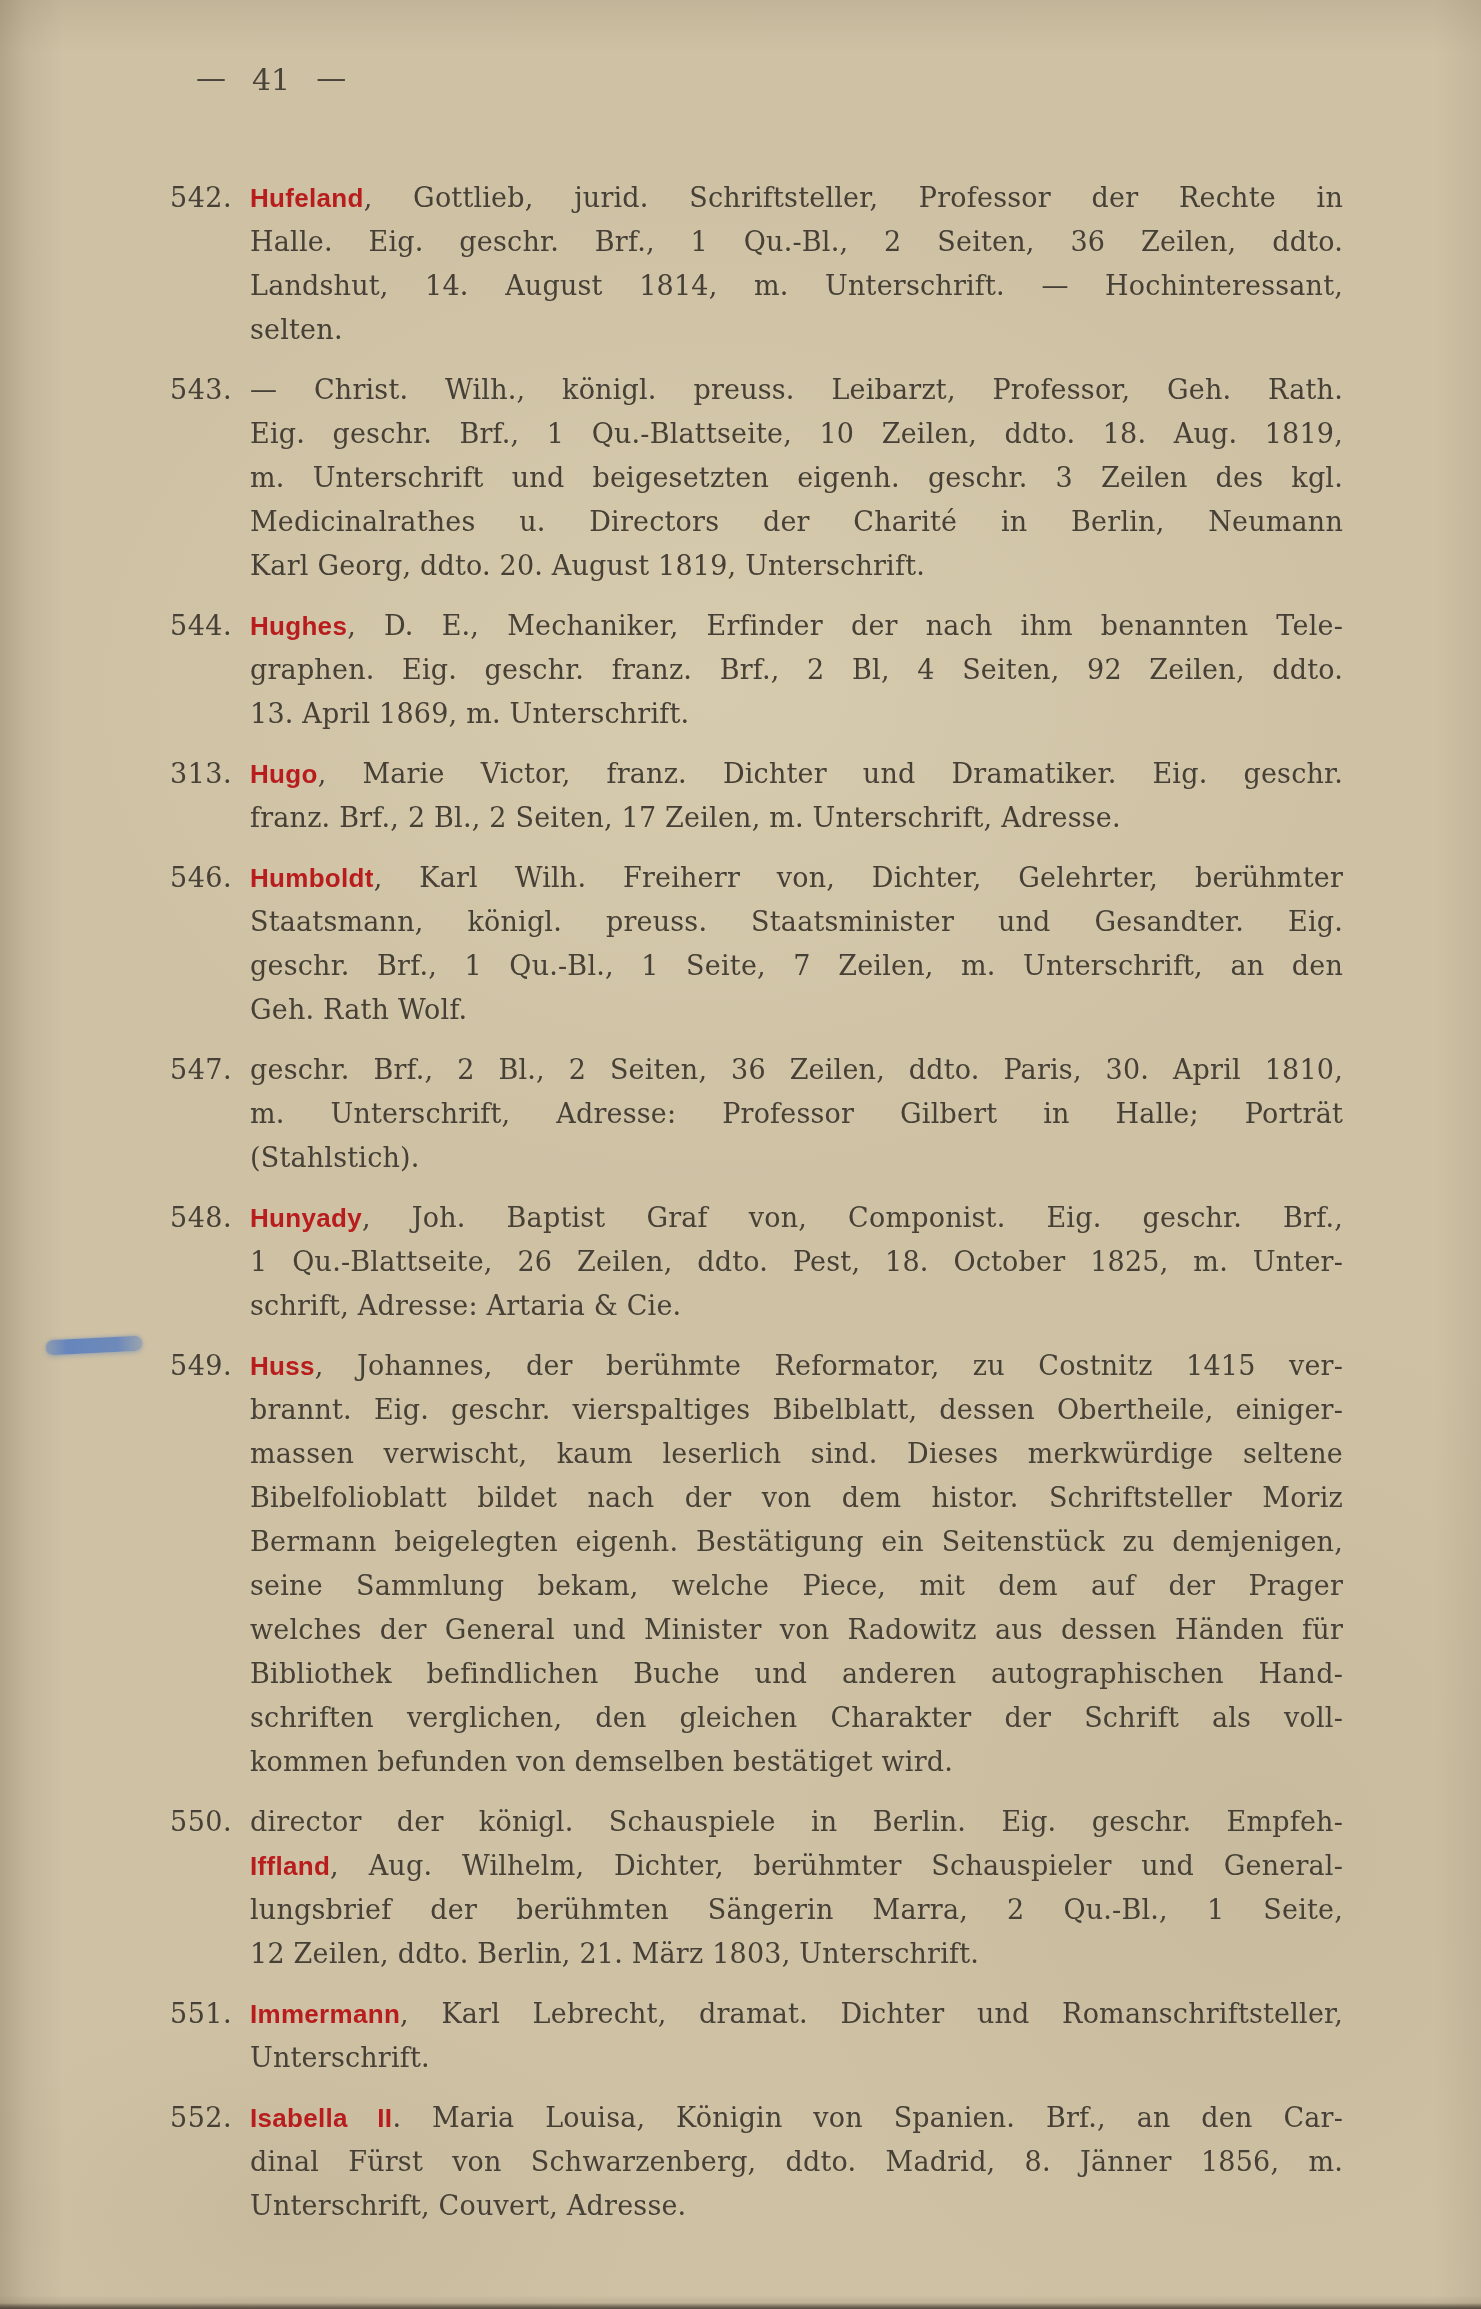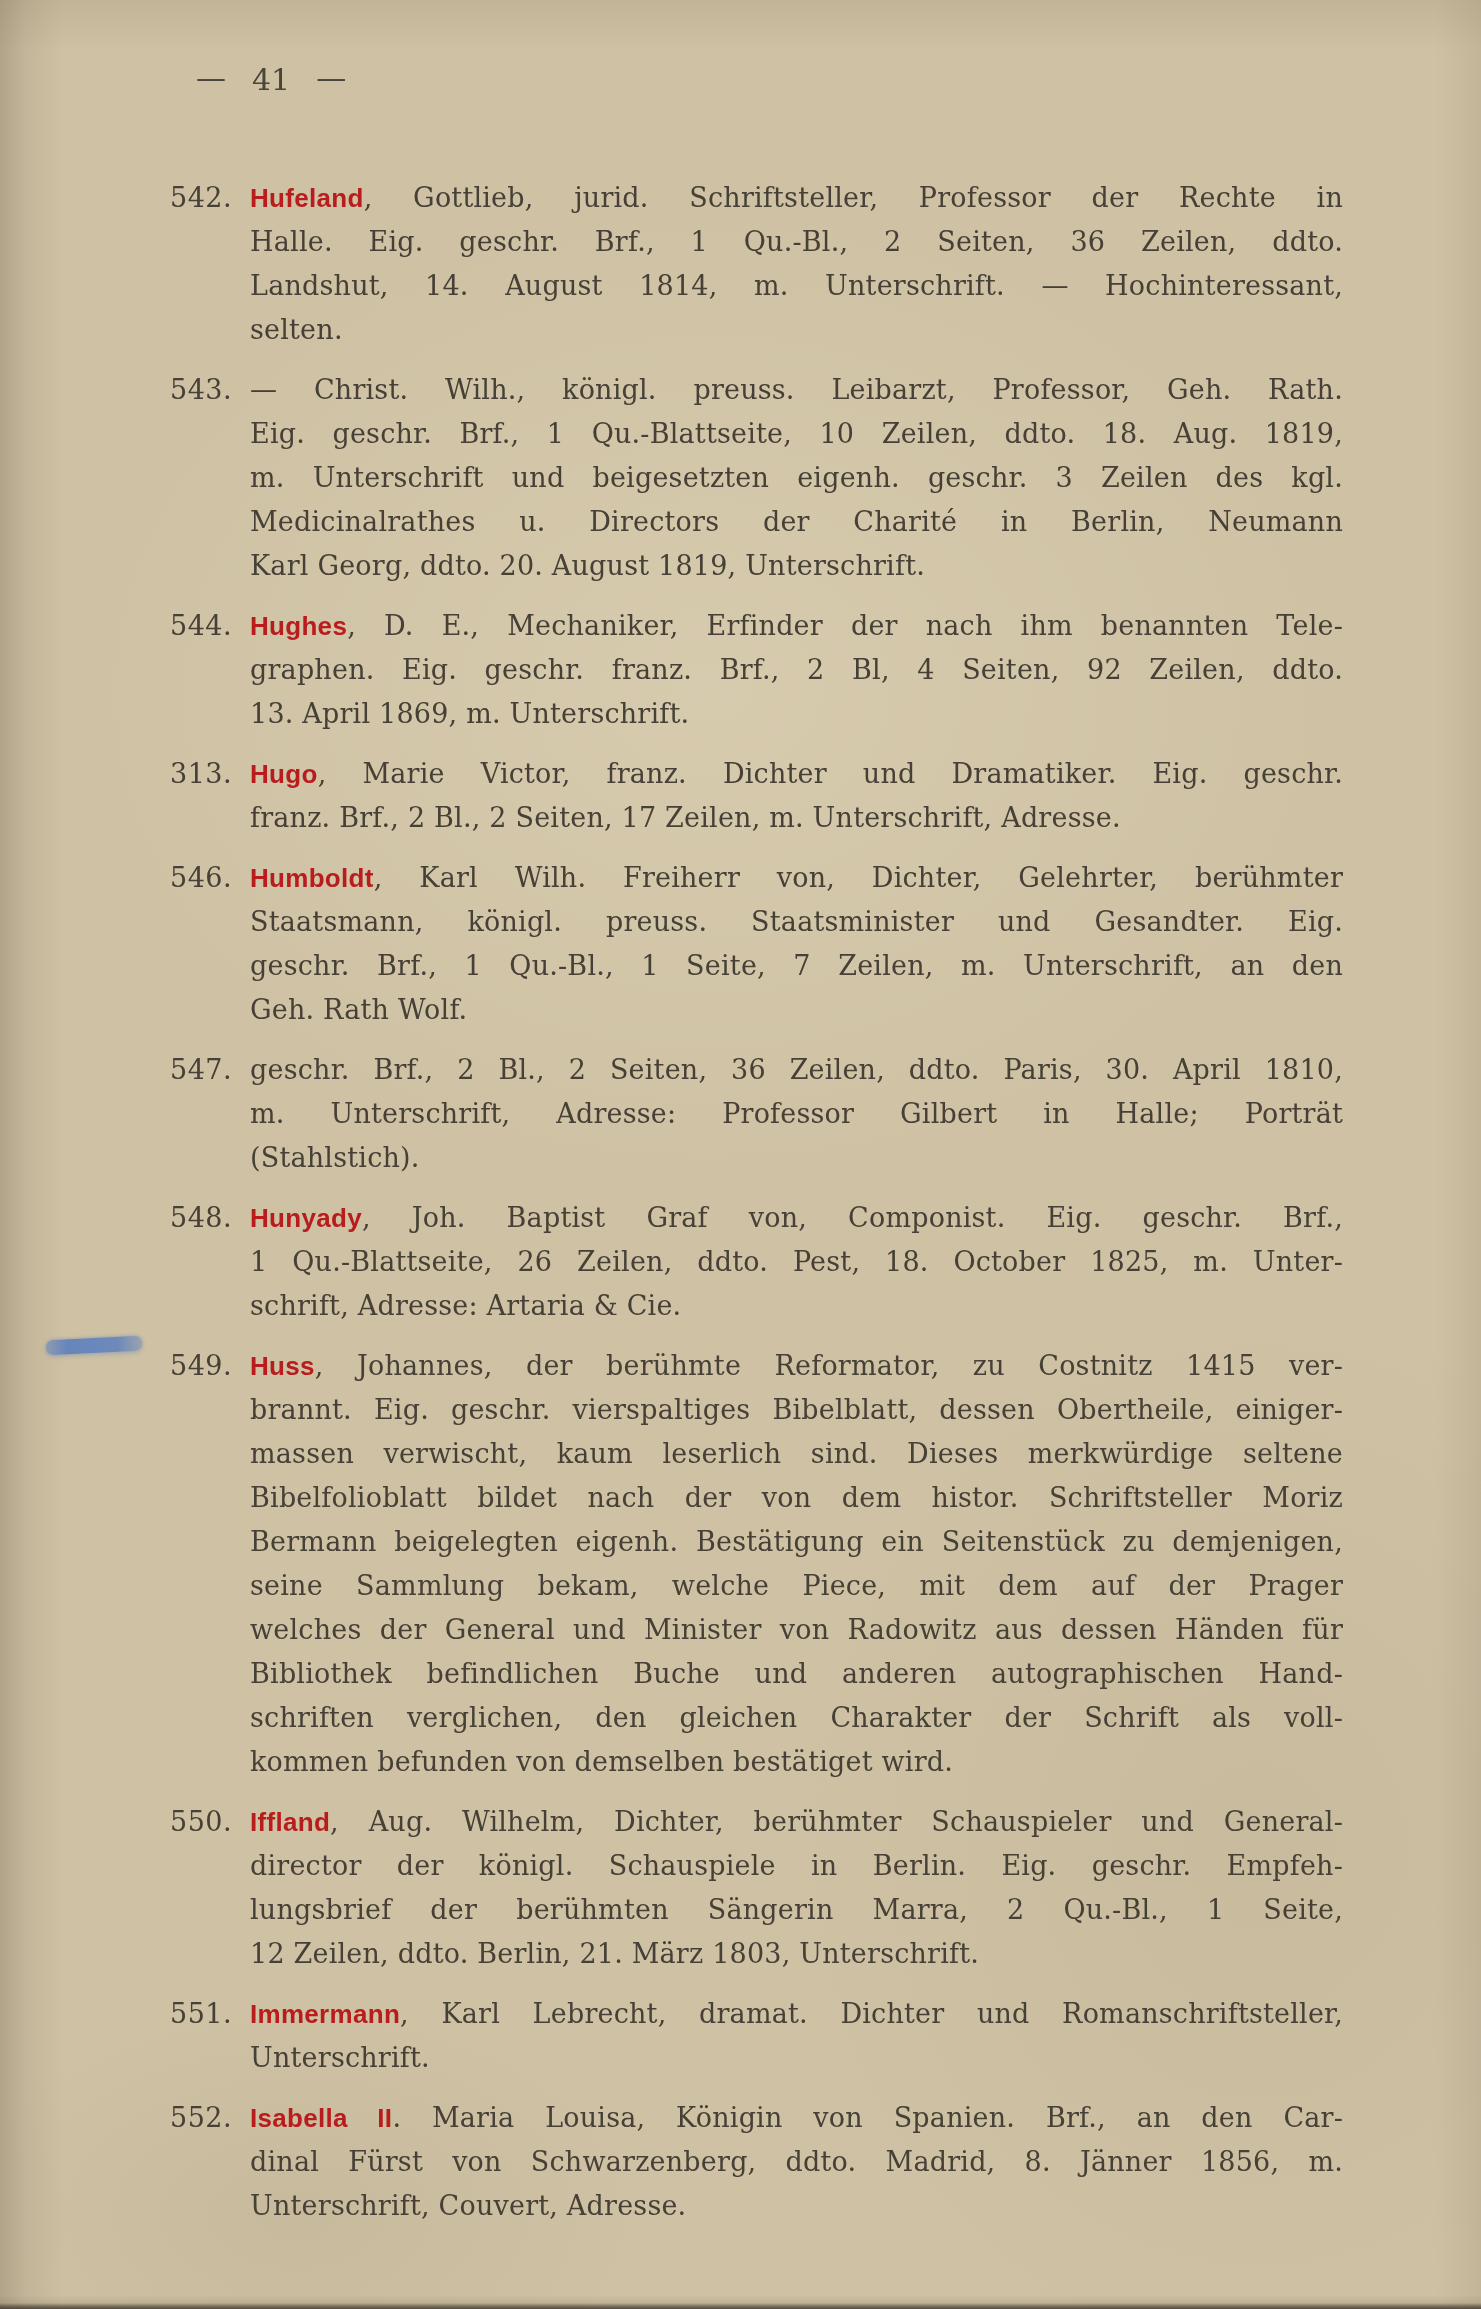--- a/index.html
+++ b/index.html
@@ -138,22 +138,22 @@
         <div class="line">seine Sammlung bekam, welche Piece, mit dem auf der Prager</div>
         <div class="line">welches der General und Minister von Radowitz aus dessen Händen für</div>
         <div class="line">Bibliothek befindlichen Buche und anderen autographischen Hand-</div>
         <div class="line">schriften verglichen, den gleichen Charakter der Schrift als voll-</div>
         <div class="line last">kommen befunden von demselben bestätiget wird.</div>
       </div>
     </div>
     <div class="entry">
       <div class="num">550.</div>
       <div class="body">
+        <div class="line">director der königl. Schauspiele in Berlin.  Eig. geschr. Empfeh-</div>
         <div class="line"><span class="headword">Iffland</span>, Aug. Wilhelm, Dichter, berühmter Schauspieler und General-</div>
-        <div class="line">director der königl. Schauspiele in Berlin.  Eig. geschr. Empfeh-</div>
         <div class="line">lungsbrief der berühmten Sängerin Marra, 2 Qu.-Bl., 1 Seite,</div>
         <div class="line last">12 Zeilen, ddto. Berlin, 21. März 1803, Unterschrift.</div>
       </div>
     </div>
     <div class="entry">
       <div class="num">551.</div>
       <div class="body">
         <div class="line"><span class="headword">Immermann</span>, Karl Lebrecht, dramat. Dichter und Romanschriftsteller,</div>
         <div class="line last">Unterschrift.</div>
       </div>

